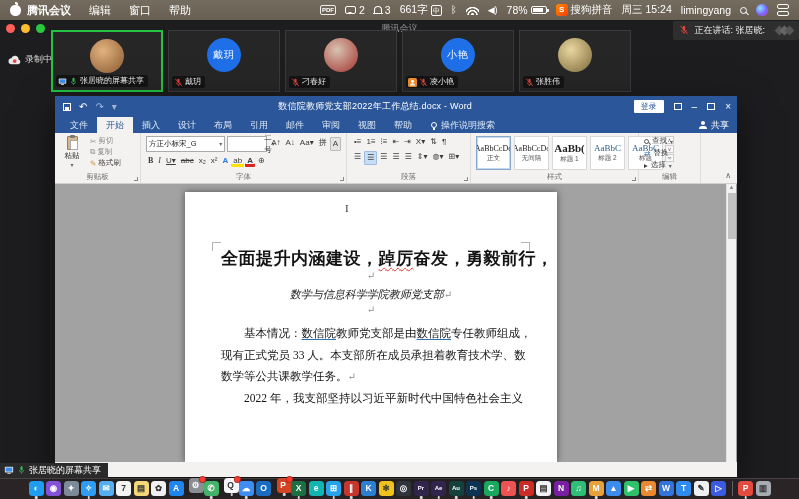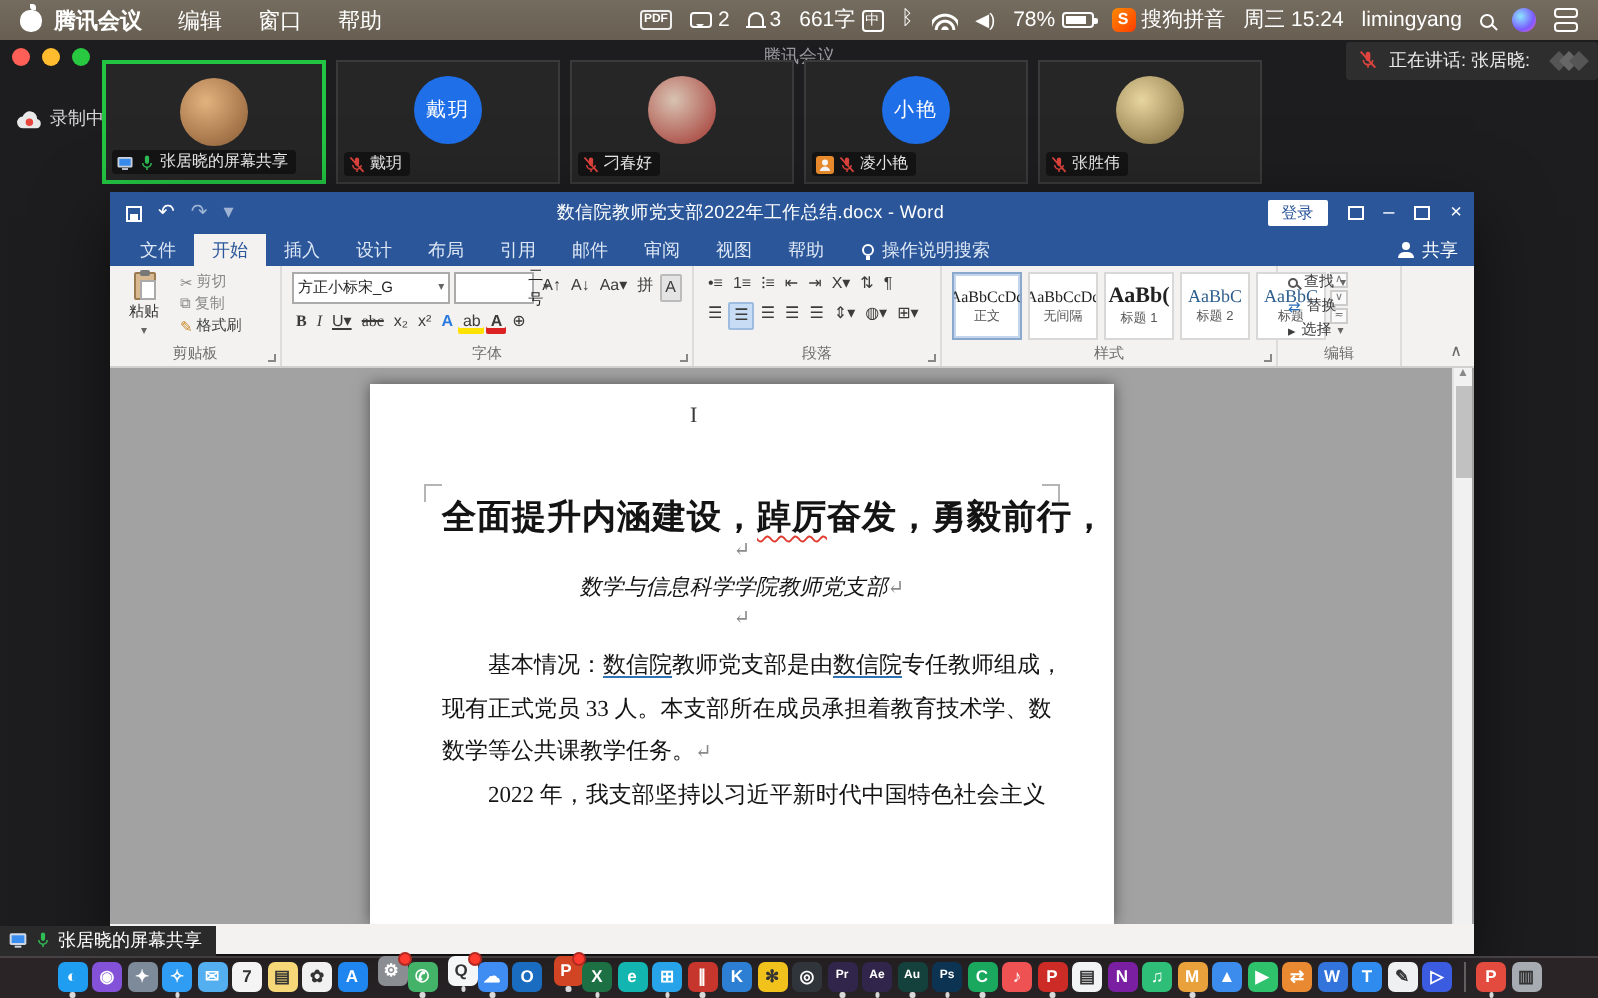--- a/index.html
+++ b/index.html
@@ -101,21 +101,21 @@
   .frow{display:flex;align-items:center;gap:2px;}
   .combo{background:#fff;border:1px solid #ababab;font-size:7.5px;color:#222;height:16px;line-height:12px;
          padding:0 2px;display:flex;align-items:center;justify-content:space-between;}
   #font-family{width:82px;}
   #font-size{width:30px;padding-left:36px;}
   .rbtn{font-size:8px;color:#3b3b3b;padding:1px 2px;line-height:10px;border-radius:1px;white-space:nowrap;}
   .rbtn.active{background:#c9dcf5;border:1px solid #9dbce0;}
   .rbtn[data-name="bold"]{font-weight:bold;font-family:"Liberation Serif",serif;}
   .rbtn[data-name="italic"]{font-style:italic;font-family:"Liberation Serif",serif;}
   .rbtn[data-name="underline"]{text-decoration:underline;}
-  .rbtn[data-name="strikethrough"]{text-decoration:line-through;font-family:Liberation Serif, serif;}
+  .rbtn[data-name="strikethrough"]{text-decoration:line-through;}
   .rbtn[data-name="text-effects"]{color:#2a7ade;font-weight:bold;}
   .rbtn[data-name="highlight"]{box-shadow:inset 0 -3px 0 #ffe200;}
   .rbtn[data-name="font-color"]{box-shadow:inset 0 -3px 0 #d22;font-weight:bold;}
   .rbtn[data-name="character-shading"]{background:#e4e4e4;border:1px solid #bbb;}
   #g-para{width:124px;}
   #g-styles{width:168px;}
   #style-cards{display:flex;gap:3px;}
   .scard{width:35px;height:34px;background:#fff;border:1px solid #d8d8d8;display:flex;flex-direction:column;
          align-items:center;justify-content:center;overflow:hidden;}
   .scard.sel{border:1px solid #8aa8cc;box-shadow:0 0 0 1px #c3d6ee inset;}

